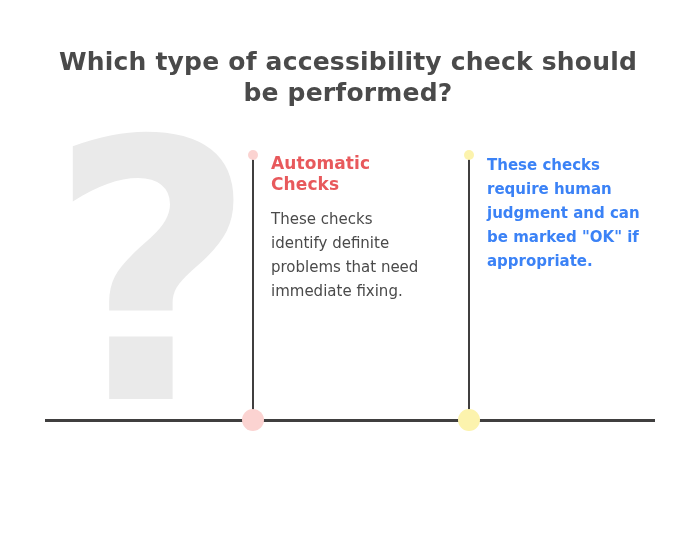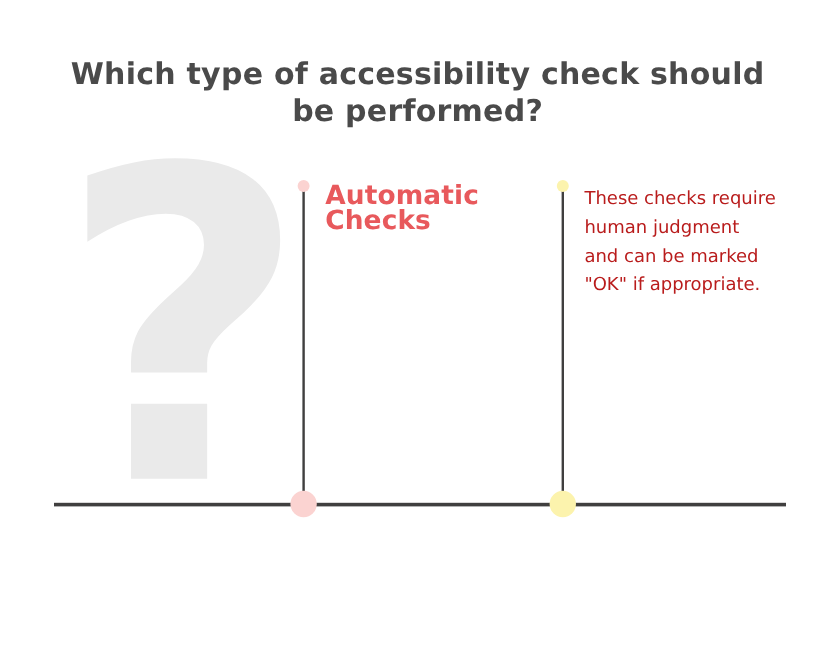--- a/index.html
+++ b/index.html
@@ -91,21 +91,21 @@
   }
   .branch .content {
     position: absolute;
     left: 19px;
     top: 3px;
     width: 160px;
   }
   .branch h3 {
     margin: 0 0 12px 0;
     font-family: "DejaVu Sans", sans-serif;
-    font-size: 22px;
+    font-size: 17px;
     font-weight: bold;
     line-height: 21px;
     letter-spacing: 0.1px;
   }
   .branch p {
     margin: 0;
     font-family: "DejaVu Sans", sans-serif;
     font-size: 15px;
     font-weight: normal;
     line-height: 24px;
@@ -126,25 +126,26 @@
   <div class="title" style="color: rgb(74, 74, 74);">Which type of accessibility check should be performed?</div>
 
   <div class="baseline" style="background: rgb(64, 63, 63);"></div>
 
   <div class="branch" id="branch-1">
     <div class="stem" style="background: rgb(64, 63, 63);"></div>
     <div class="dot-top" style="background: rgb(251, 211, 209);"></div>
     <div class="dot-bottom" style="background: rgb(251, 211, 209);"></div>
     <div class="content">
       <h3 style="color: rgb(232, 89, 92);">Automatic Checks</h3>
+      <p style="color: rgb(74, 74, 74);">These checks identify definite problems that need immediate fixing.</p>
     </div>
   </div>
 
   <div class="branch" id="branch-2">
     <div class="stem" style="background: rgb(64, 63, 63);"></div>
     <div class="dot-top" style="background: rgb(252, 243, 173);"></div>
     <div class="dot-bottom" style="background: rgb(252, 243, 173);"></div>
     <div class="content">
-      <p style="color: #b91c1c;">These checks require human judgment and can be marked "OK" if appropriate.</p>
+      <p style="color: #3b82f6; font-weight: bold;">These checks require human judgment and can be marked "OK" if appropriate.</p>
     </div>
   </div>
 
 </div>
 
 </body></html>

